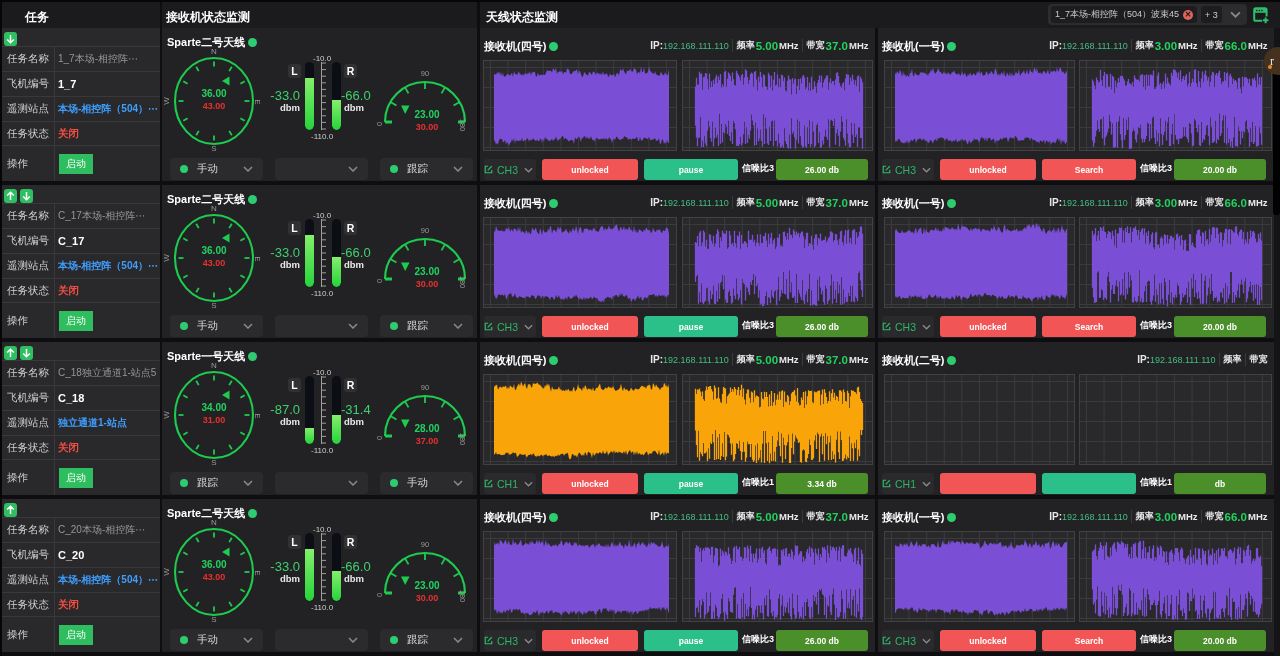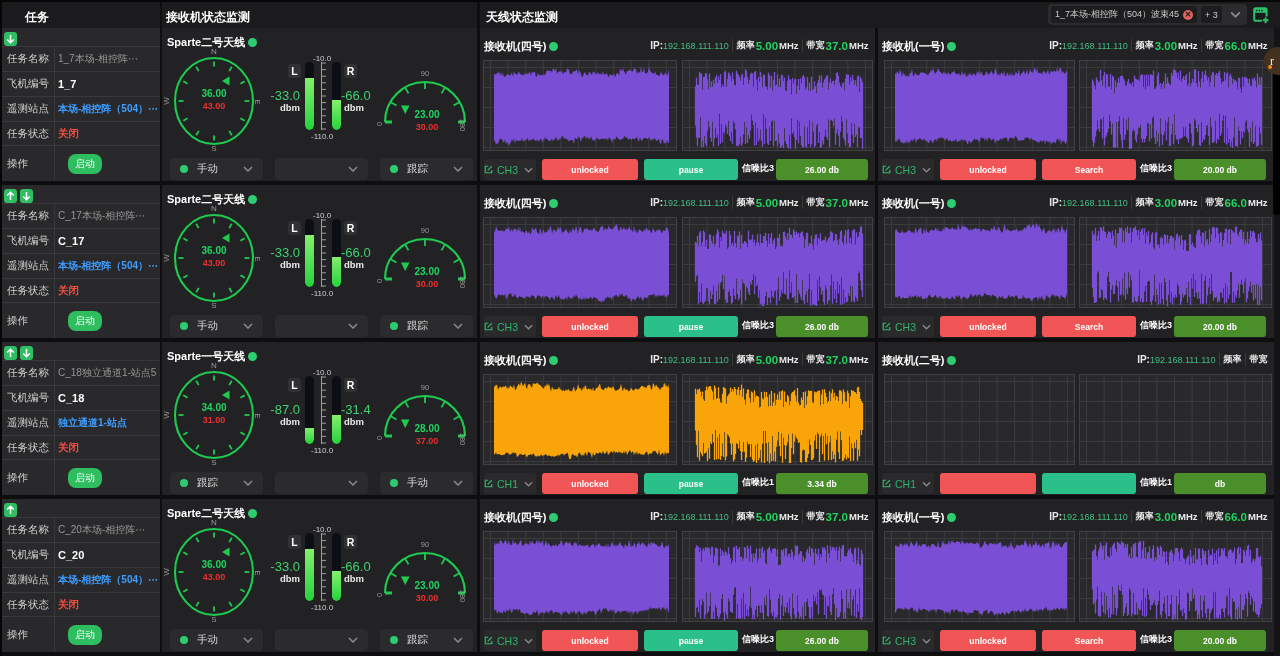--- a/index.html
+++ b/index.html
@@ -38,21 +38,21 @@
 .dbmlbl{position:absolute;width:44px;font-size:9.5px;font-weight:bold;color:#e8e8e8}
 .arrow-strip{position:absolute;left:4px;top:4px;height:13px;display:flex;gap:3px}
 .arrbtn{width:13px;height:14px;background:#2fbe62;border-radius:3px;display:flex;align-items:center;justify-content:center}
 .trow{position:absolute;left:0;width:160px;border-top:1px solid #39393b;display:flex}
 .tlbl{width:55px;padding-left:7px;font-size:10.5px;color:#d0d0d0;display:flex;align-items:center;flex:none;border-right:1px solid #39393b;white-space:nowrap}
 .tval{padding-left:3px;font-size:10px;display:flex;align-items:center;flex:1;overflow:hidden;white-space:nowrap}
 .muted{color:#969696}
 .wval{color:#fff;font-weight:bold;font-size:11px}
 .bval{color:#3f9eff;font-weight:bold}
 .rval{color:#f34e42;font-weight:bold;font-size:10.5px}
-.startbtn{width:34px;height:20px;background:#2fbe5f;border-radius:8px;color:#fff;font-size:10px;display:flex;align-items:center;justify-content:center;margin-left:10px}
+.startbtn{width:34px;height:20px;background:#2fbe5f;border-radius:0;color:#fff;font-size:10px;display:flex;align-items:center;justify-content:center;margin-left:1px}
 .topsel{position:absolute;right:33px;top:4px;width:199px;height:21px;background:#2c2c2e;border-radius:4px;display:flex;align-items:center;padding:0 6px 0 3px;white-space:nowrap}
 .tag{background:#1d1d1f;border-radius:3px;height:17px;display:flex;align-items:center;font-size:9px;color:#cbcbcb;padding:0 4px}
 .xcirc{width:10px;height:10px;border-radius:50%;background:#e0635c;color:#1a1a1a;font-size:8px;font-weight:bold;text-align:center;line-height:10px;margin-left:4px}
 .fab{position:absolute;right:-12px;top:47px;z-index:10;width:28px;height:28px;border-radius:50%;background:#44311f;color:#efefef;font-size:12px;text-align:left;line-height:28px;padding-left:6px;font-family:"Liberation Serif",serif}
 </style></head><body>
 <div class="hdr"></div>
 <div style="position:absolute;left:0;top:0;width:2px;height:656px;background:#060607;z-index:20"></div>
 <div style="position:absolute;left:0;top:0;width:1280px;height:2px;background:#060607;z-index:20"></div>
 <div class="htitle" style="left:25px">任务</div>
 <div class="htitle" style="left:166px">接收机状态监测</div>

